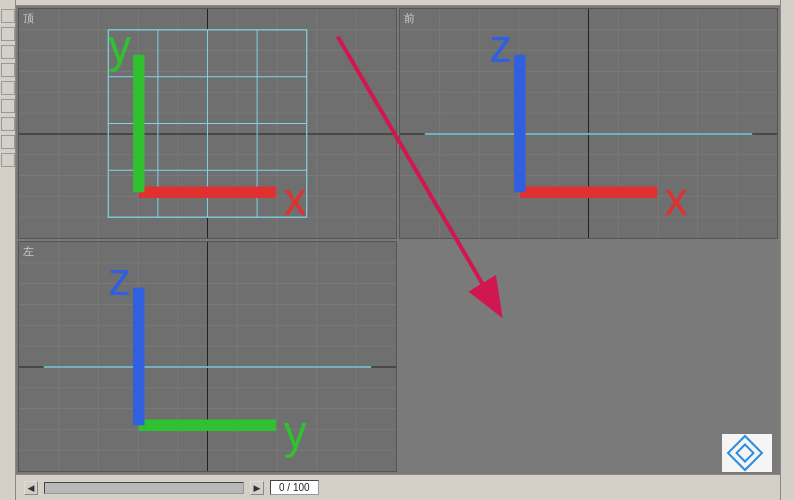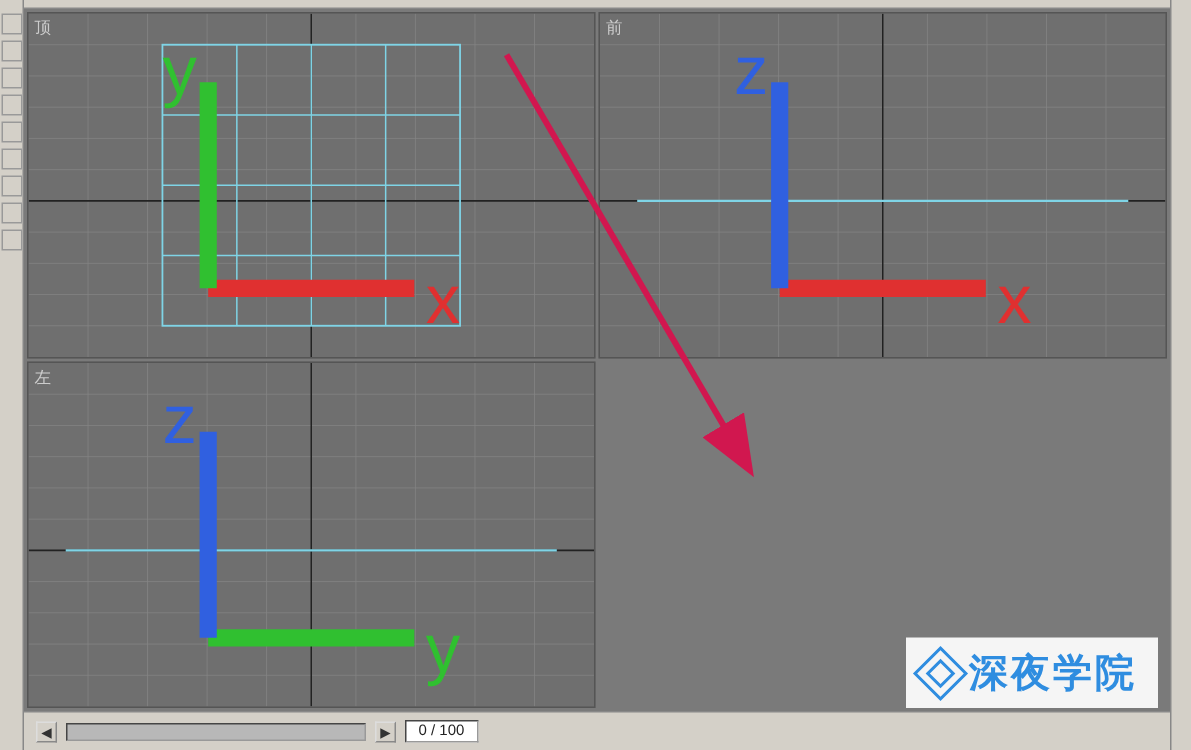--- a/index.html
+++ b/index.html
@@ -308,14 +308,13 @@
       <div class="scroll-arrow">▶</div>
       <div class="frame-display">0 / 100</div>
     </div>
   </div>
 
   <div class="right-panel"></div>
 </div>
 
 <div class="watermark">
   <div class="watermark-icon"></div>
-  <span>深夜学院</span>
 </div>
 
 </body></html>

